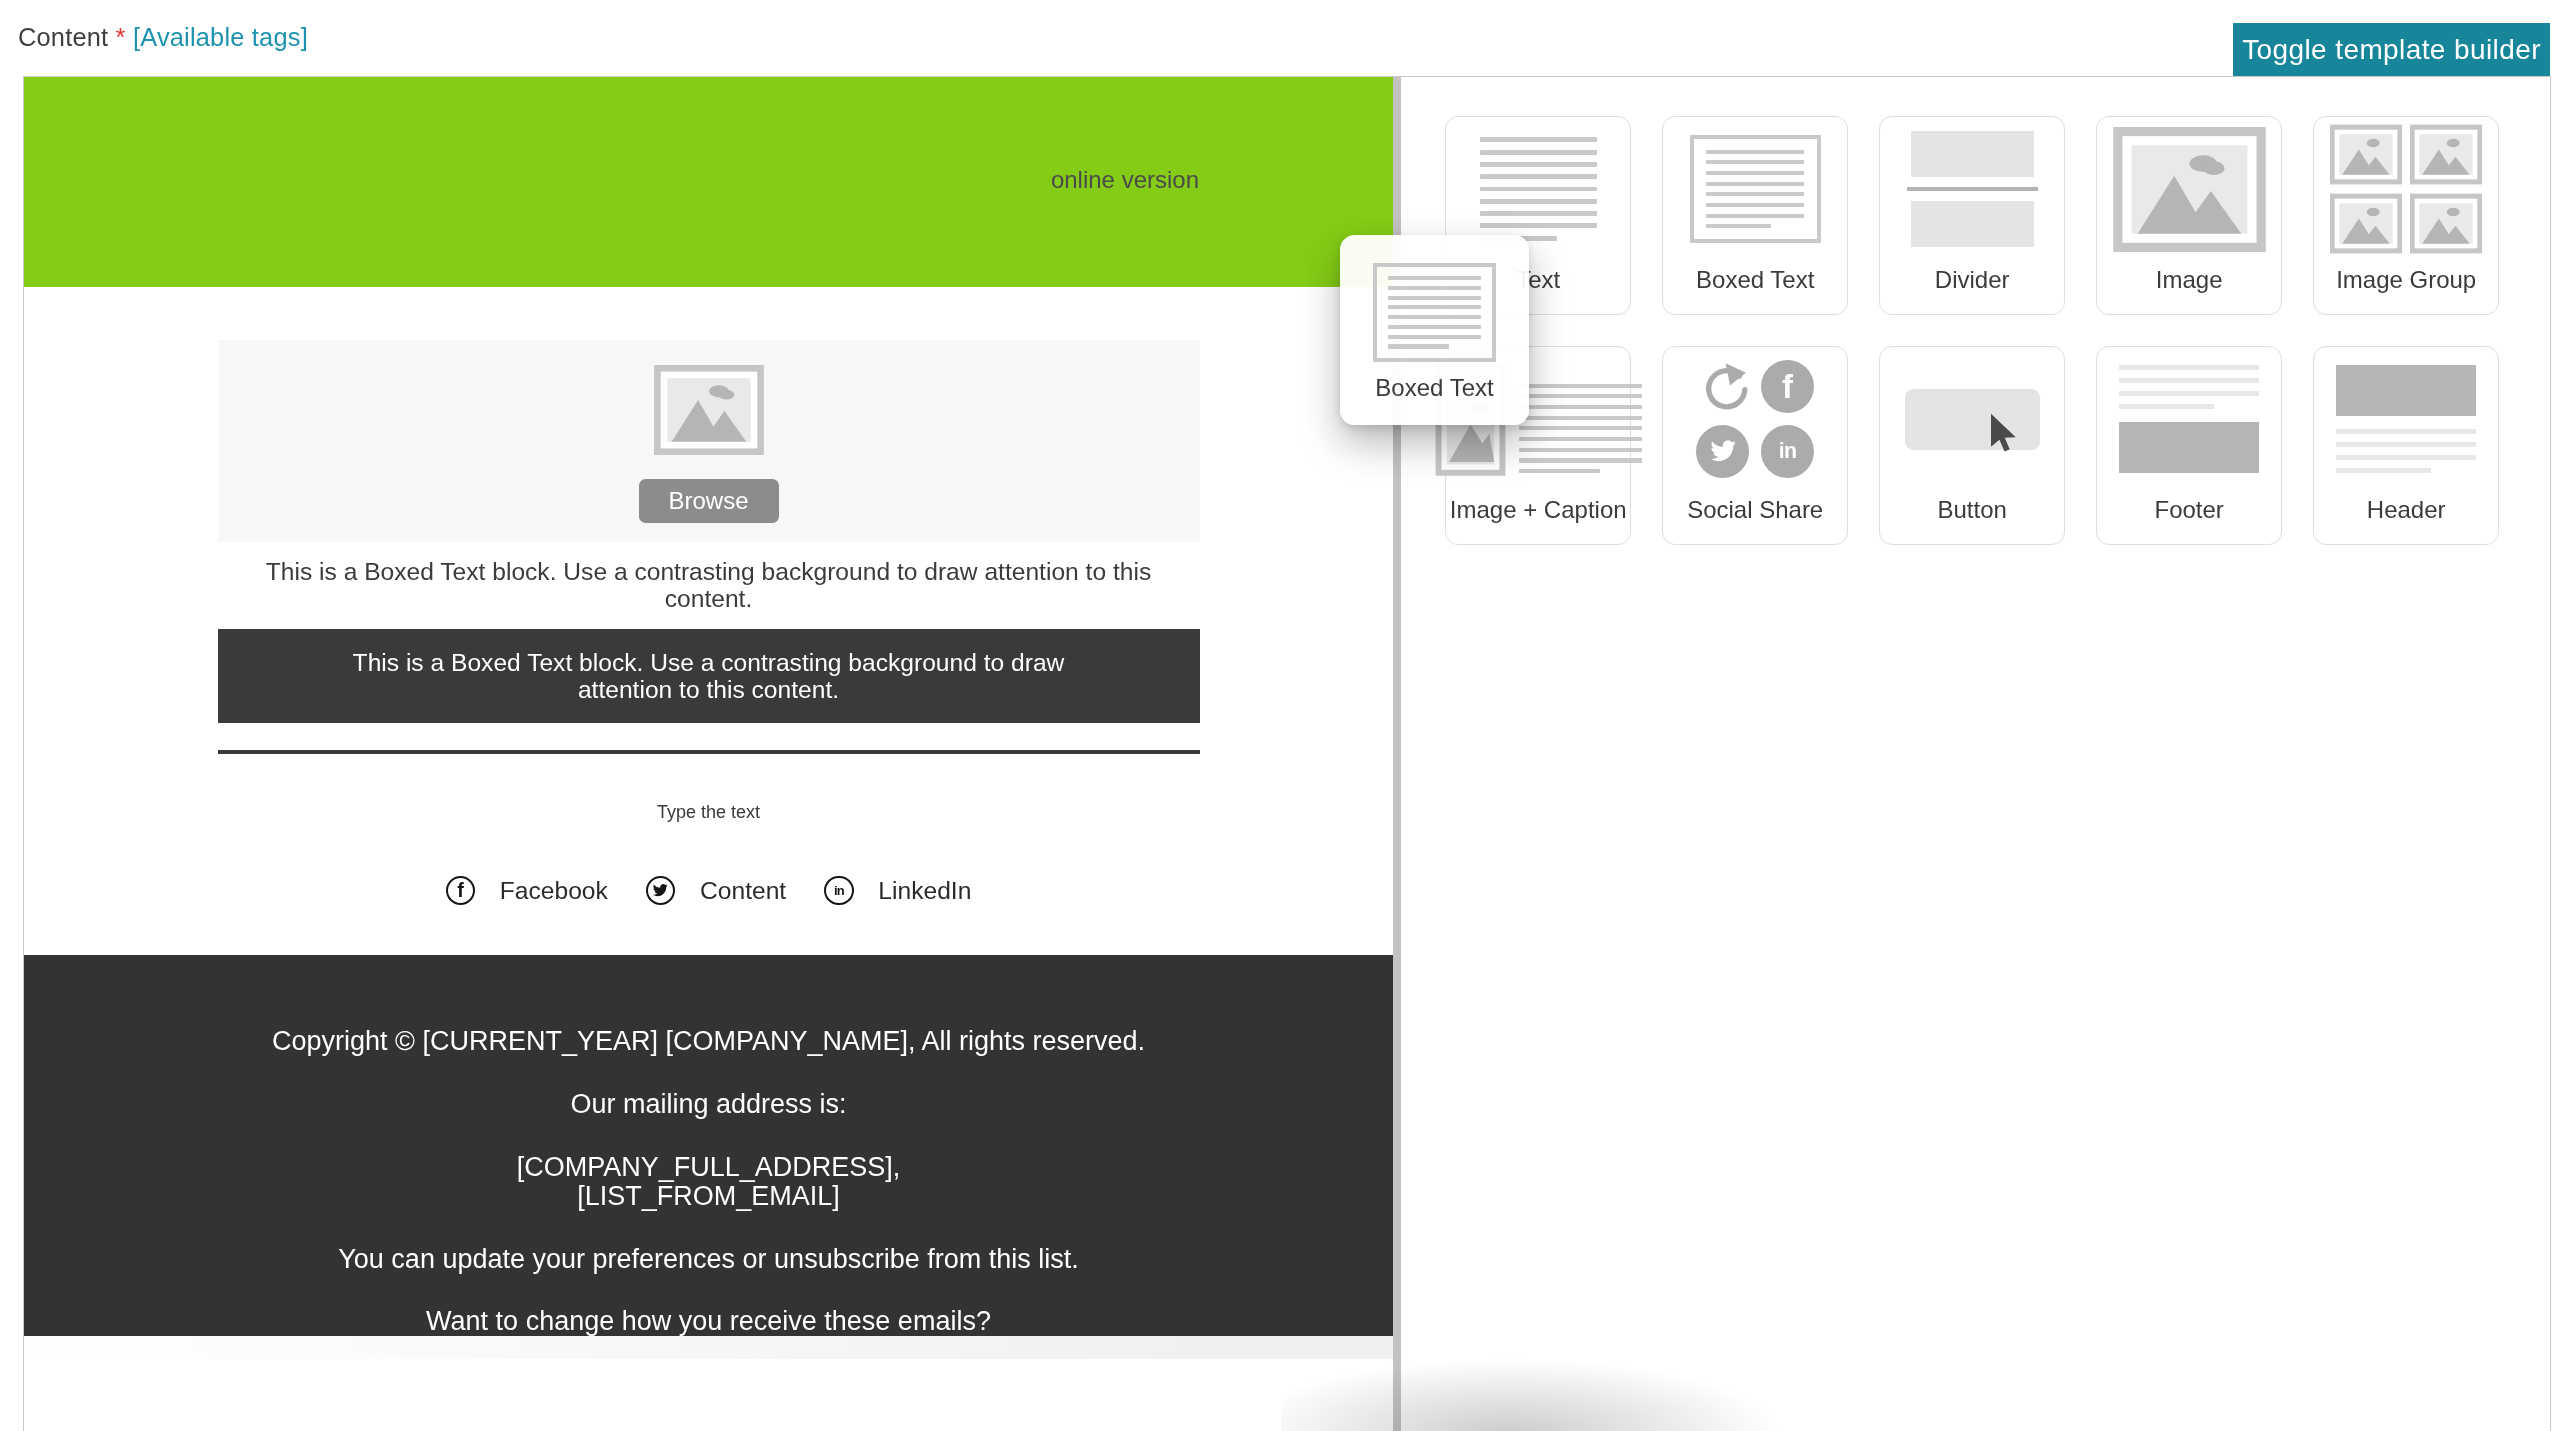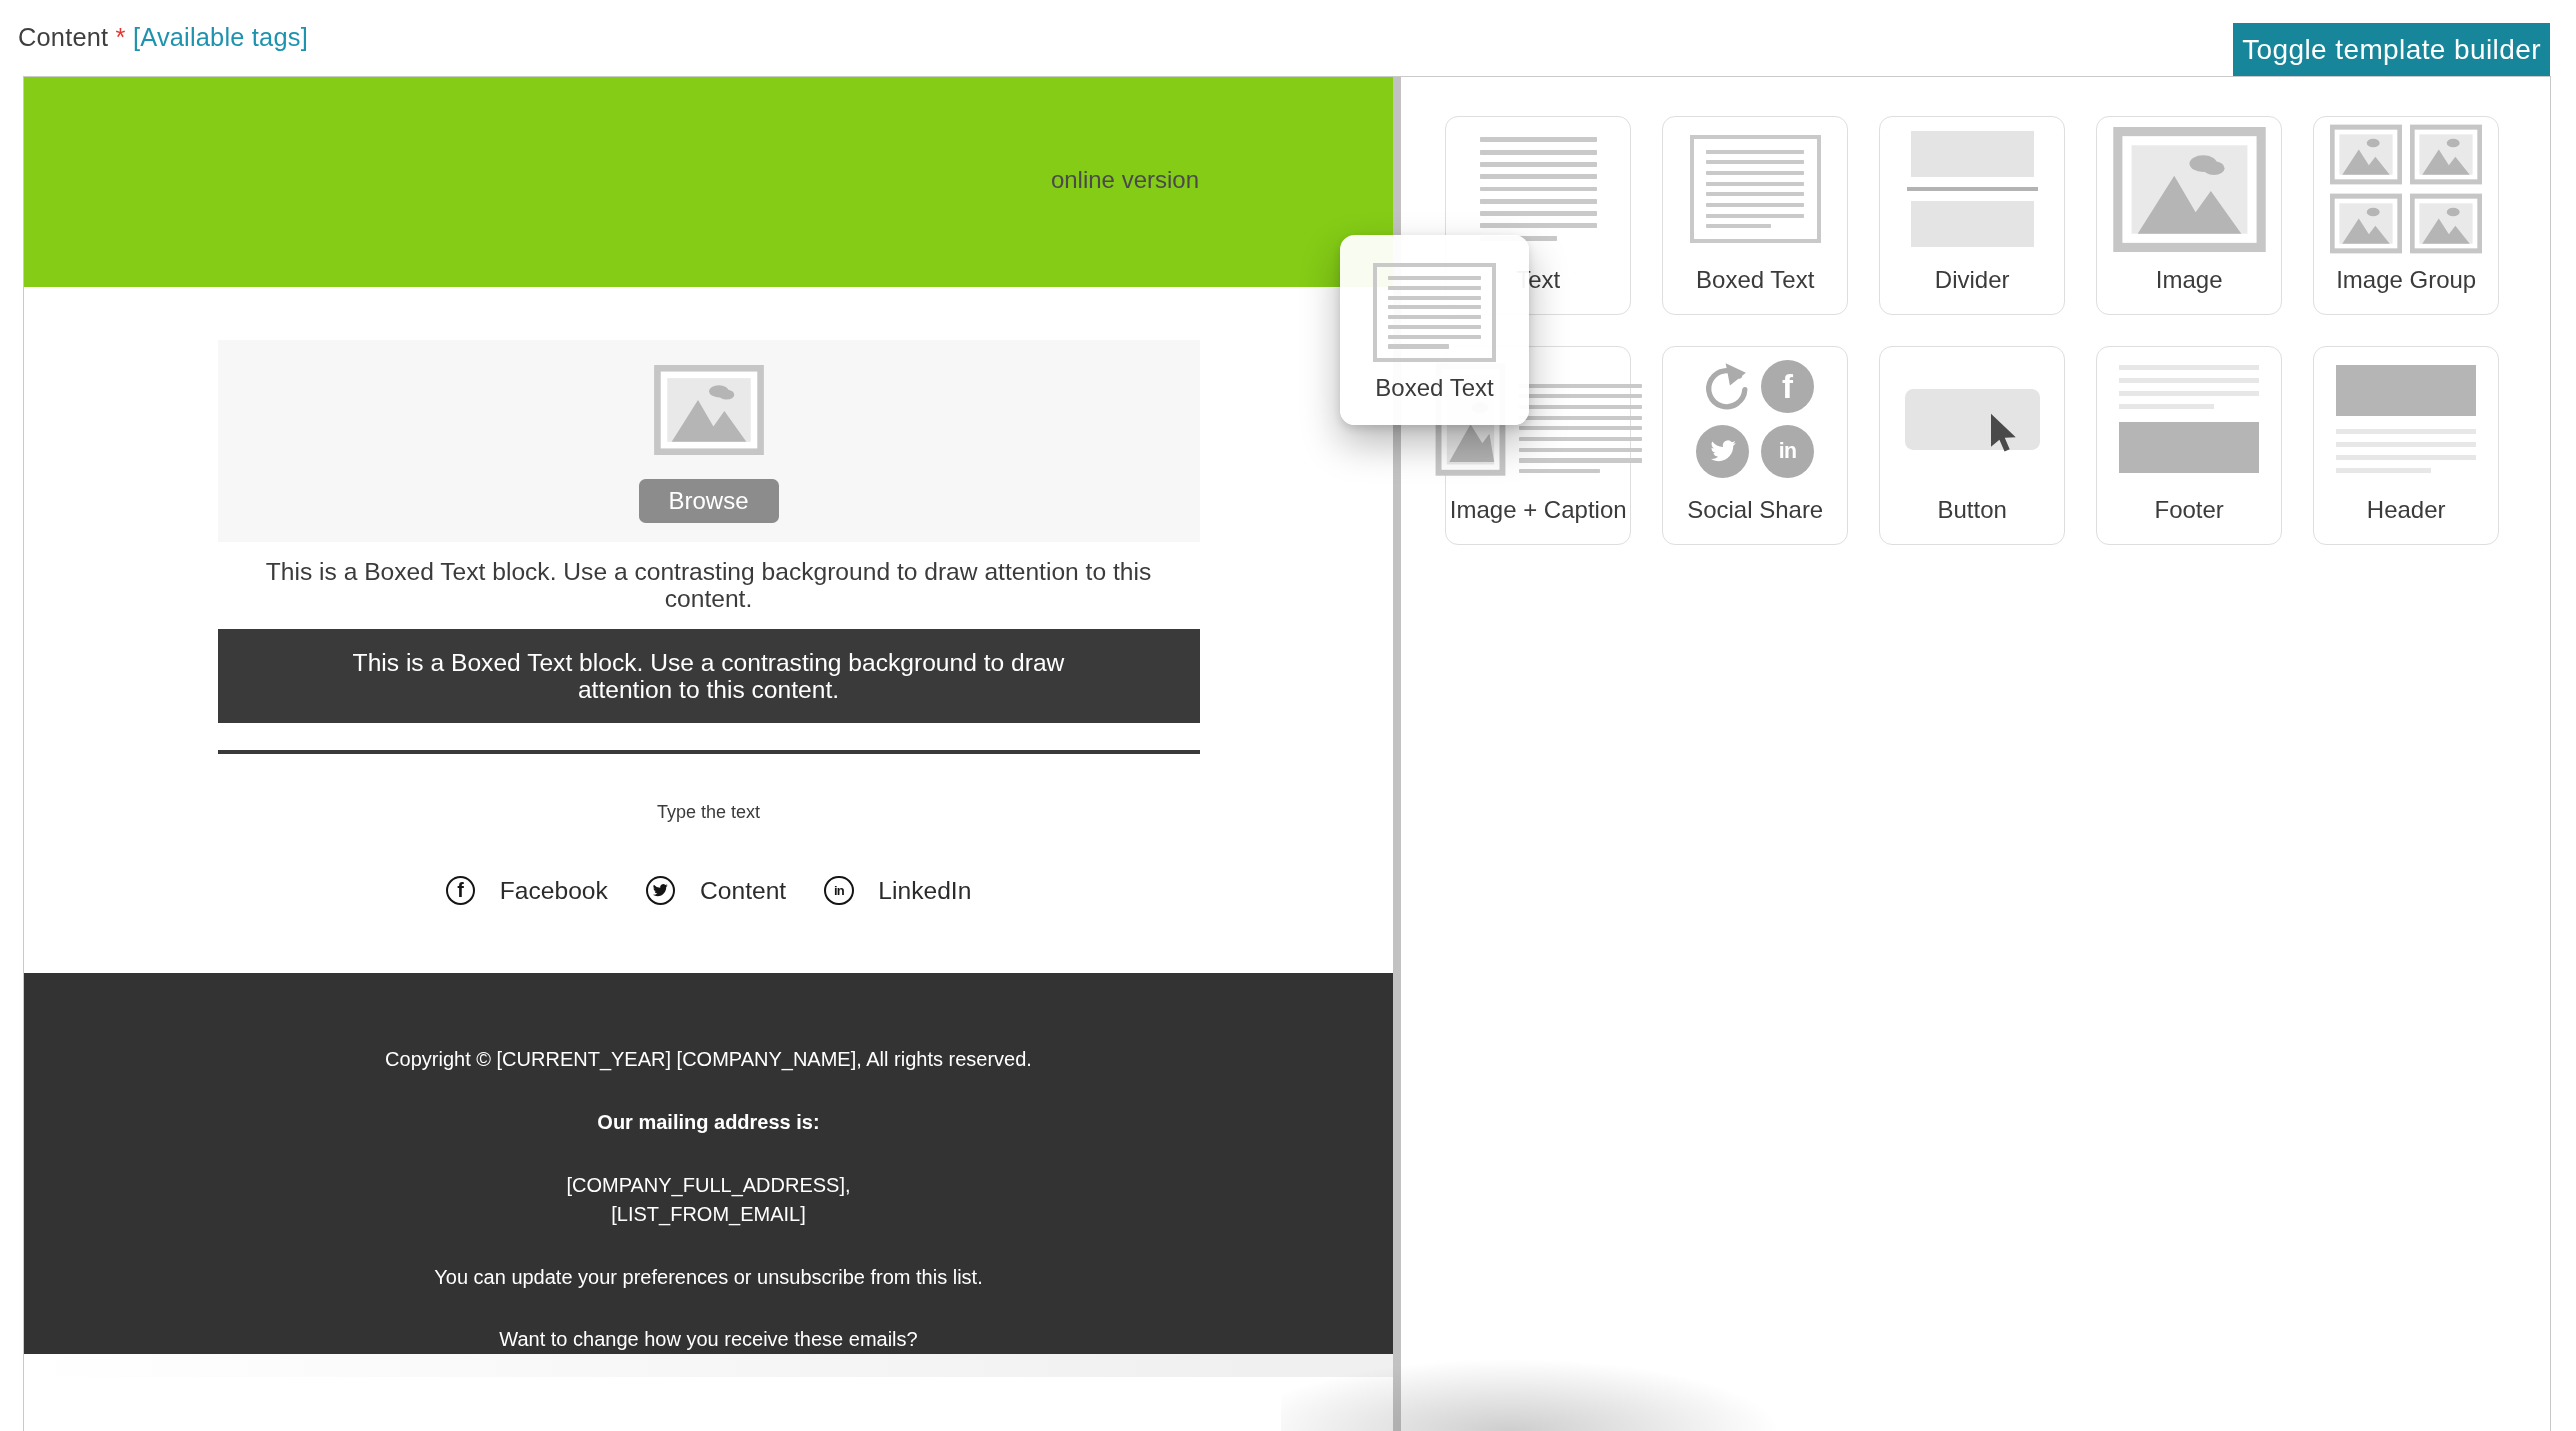--- a/index.html
+++ b/index.html
@@ -37,25 +37,25 @@
     font-size:24.6px; line-height:27px; padding:0 90px; }
   .rule { margin-top:27px; height:4.1px; background:#3a3a3a; }
   .type-text { margin-top:48px; text-align:center; font-size:18px; color:#3b3b3b; }
   .social-row { margin-top:53px; display:flex; justify-content:center; align-items:center; gap:38px; }
   .social-item { display:flex; align-items:center; gap:24.6px; cursor:pointer; }
   .social-circle { width:29.6px; height:29.6px; border:2.5px solid #151515; border-radius:50%;
     display:flex; align-items:center; justify-content:center; color:#151515; font-weight:bold; }
   .social-circle.fb { font-size:19.7px; }
   .social-circle.in { font-size:13px; letter-spacing:-0.8px; }
   .social-label { font-size:24.6px; color:#2b2b2b; }
-  .footer-dark { margin-top:68px; height:381px; background:#333333; color:#fff; text-align:center;
-    padding-top:72px; font-size:20px; line-height:29.6px; }
+  .footer-dark { margin-top:50px; height:381px; background:#333333; color:#fff; text-align:center;
+    padding-top:72px; font-size:27px; line-height:29.6px; }
   .footer-dark p { margin-top:33px; }
   .footer-dark p:first-child { margin-top:0; }
-  .footer-bold { font-weight:bold; }
+  .footer-bold { font-weight:normal; }
   .below-footer { height:23px; background:linear-gradient(90deg,#ffffff 0%,#f0f0f0 90%); }
 
   
   .cards { position:absolute; left:44px; top:39px; width:1067px; display:flex; flex-wrap:wrap; gap:31px; }
   .card { width:186px; height:199px; background:#fff; border:1.6px solid #dedede; border-radius:13px;
     position:relative; cursor:grab; }
   .card-icon { position:absolute; top:0; left:0; right:0; height:144px;
     display:flex; align-items:center; justify-content:center; }
   .card-label { position:absolute; bottom:19.7px; left:0; right:0; text-align:center; font-size:24px; color:#3b3b3b; }
 

